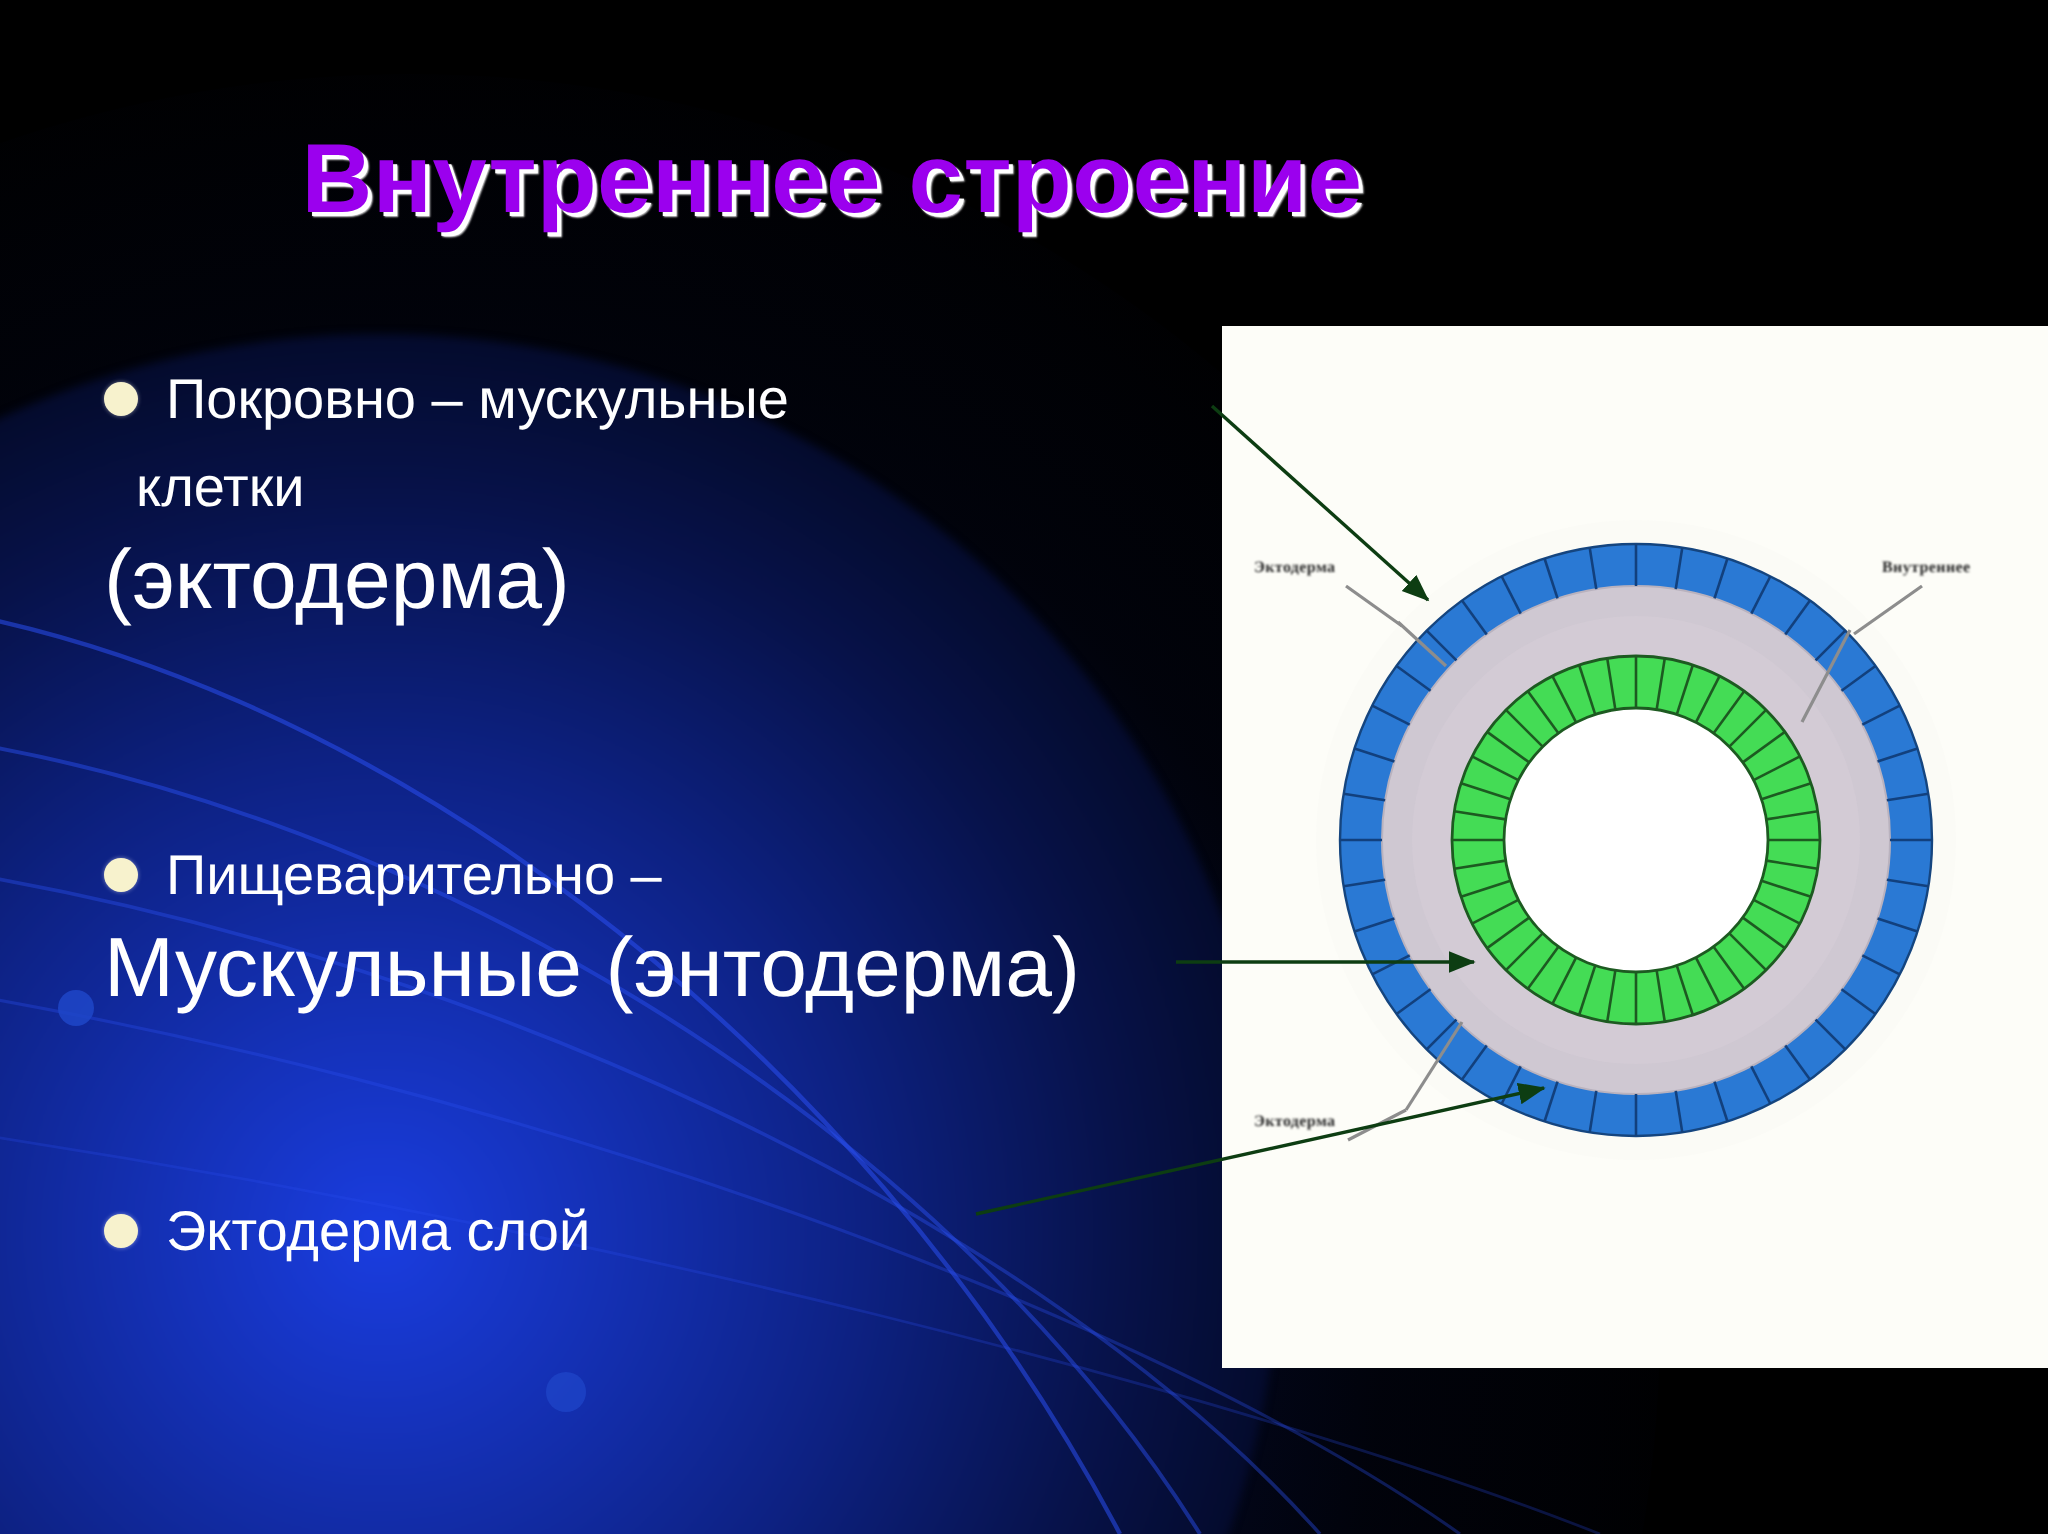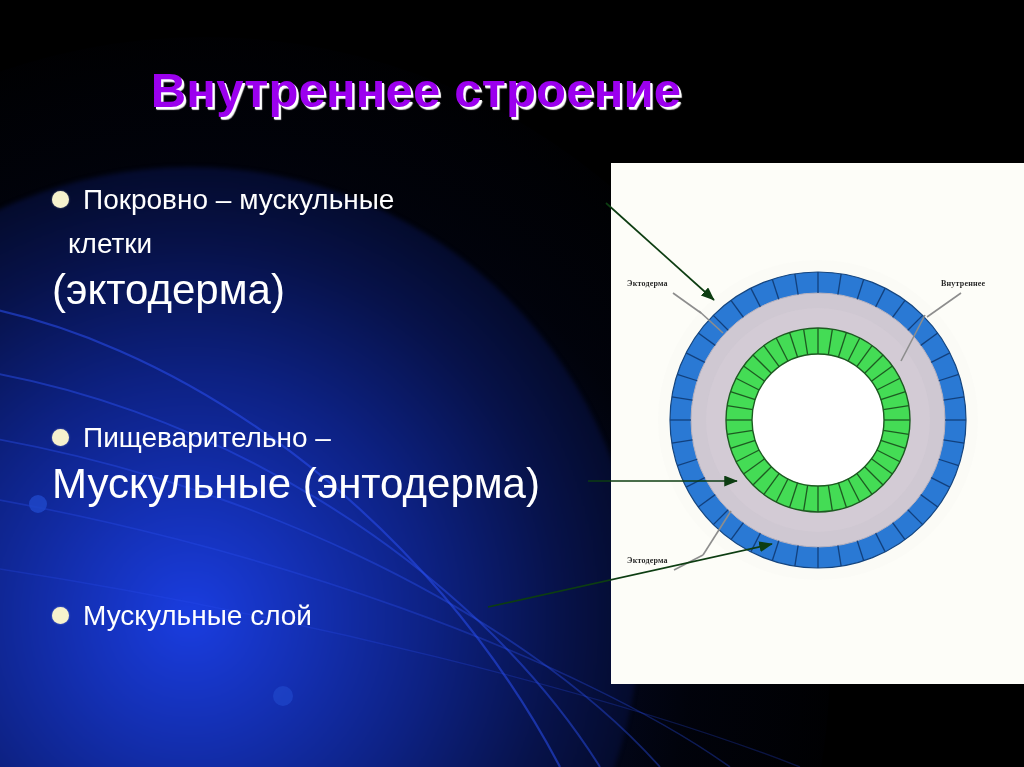--- a/index.html
+++ b/index.html
@@ -200,21 +200,21 @@
       <div class="bullet-line">
         <span class="dot"></span>
         <span class="txt">Пищеварительно –</span>
       </div>
       <div class="sub">Мускульные (энтодерма)</div>
     </div>
 
     <div class="blk" style="top:416px;">
       <div class="bullet-line">
         <span class="dot"></span>
-        <span class="txt">Мускульные слой</span>
+        <span class="txt">Эктодерма слой</span>
       </div>
     </div>
 
   </div>
 
   <div id="img-panel">
     <svg width="413" height="521" viewBox="0 0 413 521">
       <defs>
 
         <g id="defs-holder"></g>

